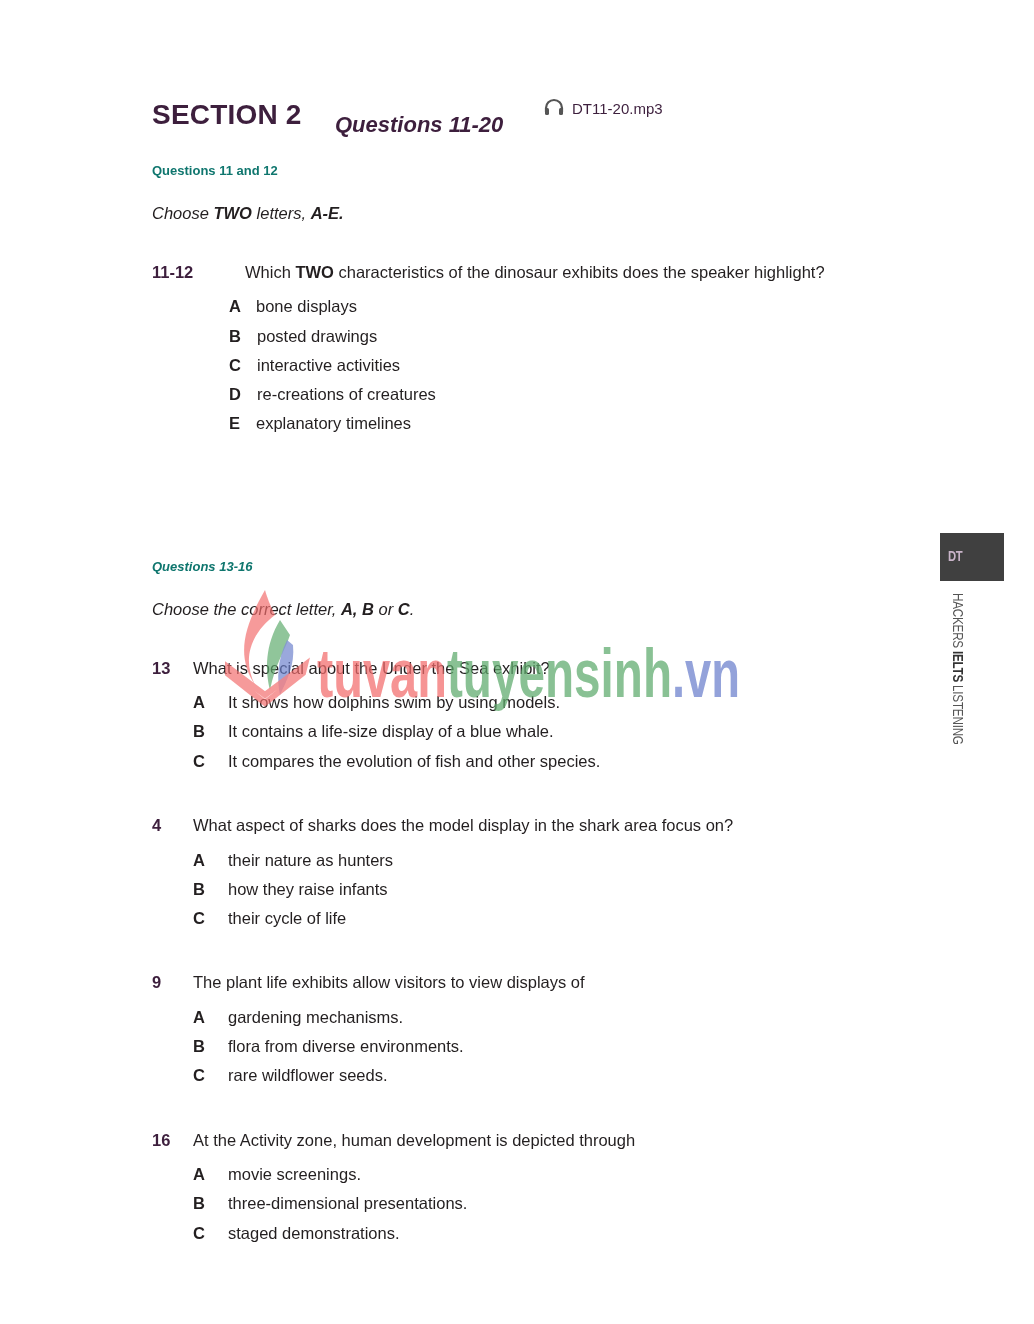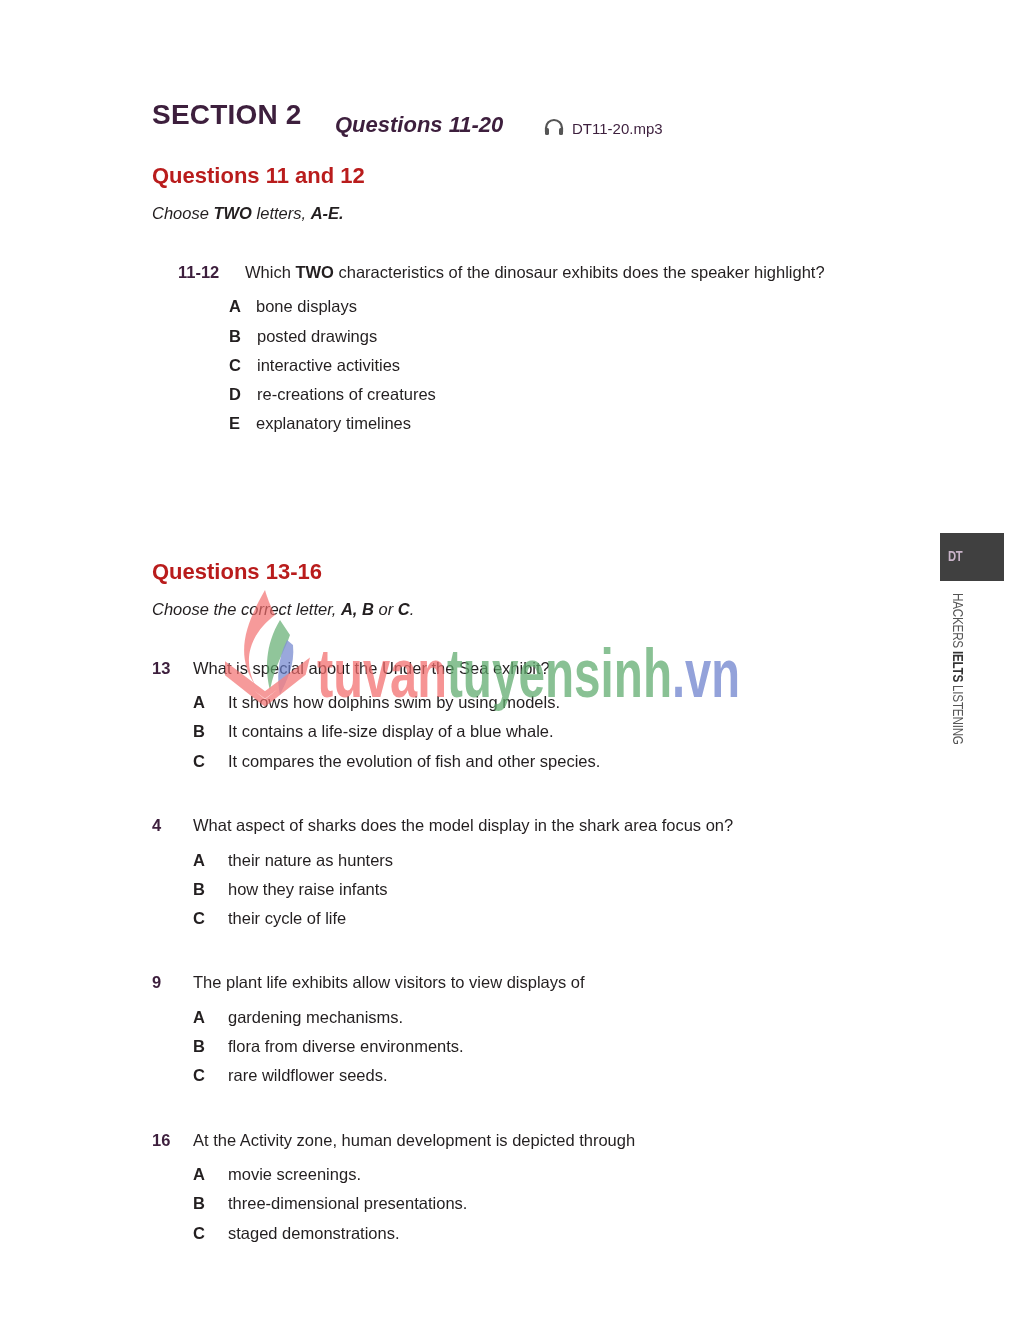--- a/index.html
+++ b/index.html
@@ -1,22 +1,22 @@
 <!DOCTYPE html>
 <html><head>
 <meta charset="utf-8">
 <style>
   html, body { margin: 0; padding: 0; background: #ffffff; }
   body { width: 1034px; height: 1324px; position: relative; overflow: hidden; font-family: "Liberation Sans", sans-serif; color: #231f20; }
   .abs { position: absolute; }
   .section-title { left: 152px; top: 99px; font-size: 28px; font-weight: bold; color: #3d1f3d; letter-spacing: 0.2px; }
   .questions-range { left: 335px; top: 112px; font-size: 22px; font-weight: bold; font-style: italic; color: #3d1f3d; }
-  .audio { left: 544px; top: 118px; display: flex; align-items: center; gap: 8px; font-size: 15px; color: #3d1f3d; }
+  .audio { left: 544px; top: 98px; display: flex; align-items: center; gap: 8px; font-size: 15px; color: #3d1f3d; }
   .audio svg { width: 20px; height: 18px; }
-  .heading { font-size: 22px; font-weight: bold; color: #b91c1c; }
+  .heading { font-size: 13px; font-weight: bold; color: #0f766e; }
   .instr { font-size: 16.5px; font-style: italic; color: #231f20; }
   .instr b { font-style: italic; }
   .qnum { font-size: 16.5px; font-weight: bold; color: #3d1f3d; }
   .qtext { font-size: 16.5px; color: #231f20; }
   .opt { display: flex; font-size: 16.5px; color: #231f20; }
   .opt .letter { font-weight: bold; display: inline-block; }
   .side-tab { left: 940px; top: 533px; width: 64px; height: 48px; background: #404040; }
   .side-tab span { position: absolute; left: 8px; top: 14px; font-size: 15px; font-weight: bold; color: #c9b4c9; letter-spacing: -0.5px; transform: scaleX(0.75); transform-origin: left; }
   .side-text { left: 945px; top: 593px; width: 22px; height: 160px; }
   .side-text .rot { position: absolute; left: 22px; top: 0; transform: rotate(90deg); transform-origin: left top; white-space: nowrap; font-size: 15px; color: #555; letter-spacing: -0.3px; }
@@ -36,21 +36,21 @@
         <rect x="1" y="10" width="4" height="7" rx="1.5" fill="#555"></rect>
         <rect x="15" y="10" width="4" height="7" rx="1.5" fill="#555"></rect>
       </svg>
   </span>
   <span>DT11-20.mp3</span>
 </div>
 
 <div class="abs heading" style="left:152px; top:163px;">Questions 11 and 12</div>
 <div class="abs instr" style="left:152px; top:204px;"><span>Choose </span><b>TWO</b><span> letters, </span><b>A-E.</b></div>
 
-<div class="abs qnum" style="left:152px; top:263px;margin-left:26px;">11-12</div>
+<div class="abs qnum" style="left:152px; top:263px;">11-12</div>
 <div class="abs qtext" style="left:245px; top:263px;text-align:right;"><span>Which </span><b>TWO</b><span> characteristics of the dinosaur exhibits does the speaker highlight?</span></div>
 
 <div class="abs opt" style="left:229px; top:297px;">
     <span class="letter" style="width:27px">A</span>
     <span>bone displays</span>
   </div>
 <div class="abs opt" style="left:229px; top:327px;">
     <span class="letter" style="width:28px">B</span>
     <span>posted drawings</span>
   </div>
@@ -60,21 +60,21 @@
   </div>
 <div class="abs opt" style="left:229px; top:385px;">
     <span class="letter" style="width:28px">D</span>
     <span>re-creations of creatures</span>
   </div>
 <div class="abs opt" style="left:229px; top:414px;">
     <span class="letter" style="width:27px">E</span>
     <span>explanatory timelines</span>
   </div>
 
-<div class="abs heading" style="left:152px; top:559px;">Questions 13-16</div>
+<div class="abs heading" style="left:152px; top:559px;font-style:italic;">Questions 13-16</div>
 <div class="abs instr" style="left:152px; top:600px;"><span>Choose the correct letter, </span><b>A, B</b><span> or </span><b>C</b><span>.</span></div>
 
 <div class="abs qnum" style="left:152px; top:659px;text-align:center;">13</div>
 <div class="abs qtext" style="left:193px; top:659px;">What is special about the Under the Sea exhibit?</div>
 <div class="abs opt" style="left:193px; top:693px;">
     <span class="letter" style="width:35px">A</span>
     <span>It shows how dolphins swim by using models.</span>
   </div>
 <div class="abs opt" style="left:193px; top:722px;">
     <span class="letter" style="width:35px">B</span>

